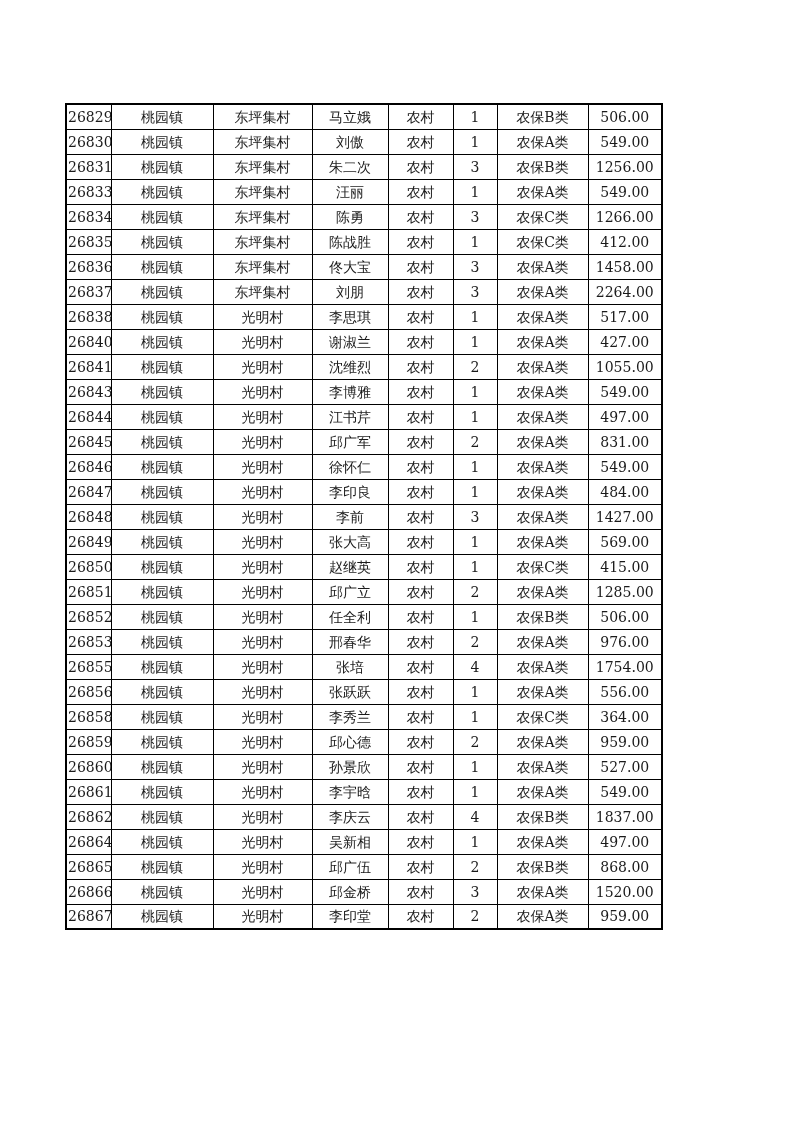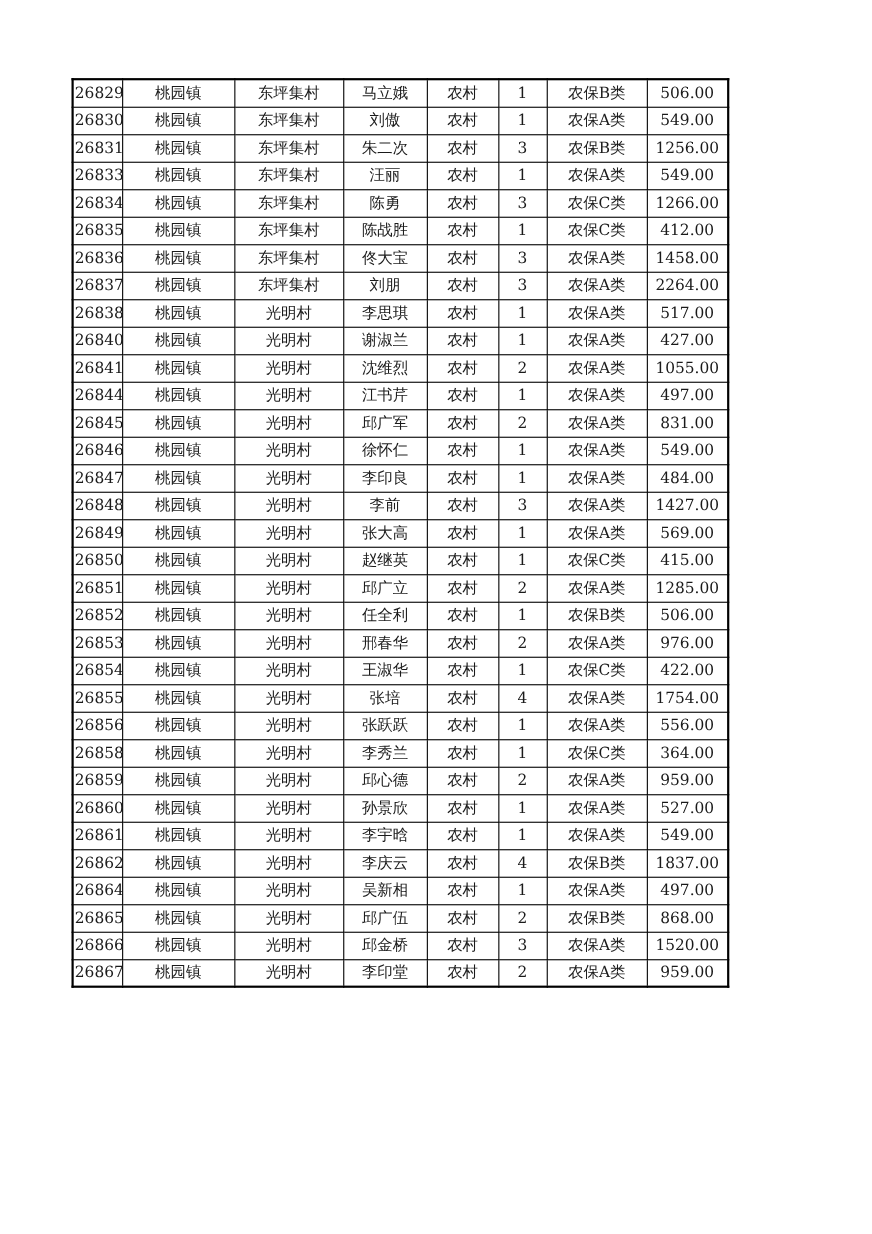--- a/index.html
+++ b/index.html
@@ -10,20 +10,21 @@
     height: 1122px;
     background: #ffffff;
     font-family: "DejaVu Serif", "Liberation Serif", serif;
   }
   .page {
     position: relative;
     width: 793px;
     height: 900px;
     background: var(--page-bg, #ffffff);
     overflow: hidden;
+    margin-top: 32px;
   }
   .doc-table {
     position: absolute;
     left: 65px;
     top: 71px;
     border-collapse: collapse;
     table-layout: fixed;
     width: 596px;
     border: 2px solid var(--border-color, #000000);
     color: var(--text-color, #1a1a1a);
@@ -160,20 +161,30 @@
           <td>26841</td>
           <td>桃园镇</td>
           <td>光明村</td>
           <td>沈维烈</td>
           <td>农村</td>
           <td>2</td>
           <td>农保A类</td>
           <td>1055.00</td>
         </tr>
         <tr>
+          <td>26843</td>
+          <td>桃园镇</td>
+          <td>光明村</td>
+          <td>李博雅</td>
+          <td>农村</td>
+          <td>1</td>
+          <td>农保A类</td>
+          <td>549.00</td>
+        </tr>
+        <tr>
           <td>26844</td>
           <td>桃园镇</td>
           <td>光明村</td>
           <td>江书芹</td>
           <td>农村</td>
           <td>1</td>
           <td>农保A类</td>
           <td>497.00</td>
         </tr>
         <tr>
@@ -258,30 +269,20 @@
         </tr>
         <tr>
           <td>26853</td>
           <td>桃园镇</td>
           <td>光明村</td>
           <td>邢春华</td>
           <td>农村</td>
           <td>2</td>
           <td>农保A类</td>
           <td>976.00</td>
-        </tr>
-        <tr>
-          <td>26854</td>
-          <td>桃园镇</td>
-          <td>光明村</td>
-          <td>王淑华</td>
-          <td>农村</td>
-          <td>1</td>
-          <td>农保C类</td>
-          <td>422.00</td>
         </tr>
         <tr>
           <td>26855</td>
           <td>桃园镇</td>
           <td>光明村</td>
           <td>张培</td>
           <td>农村</td>
           <td>4</td>
           <td>农保A类</td>
           <td>1754.00</td>

